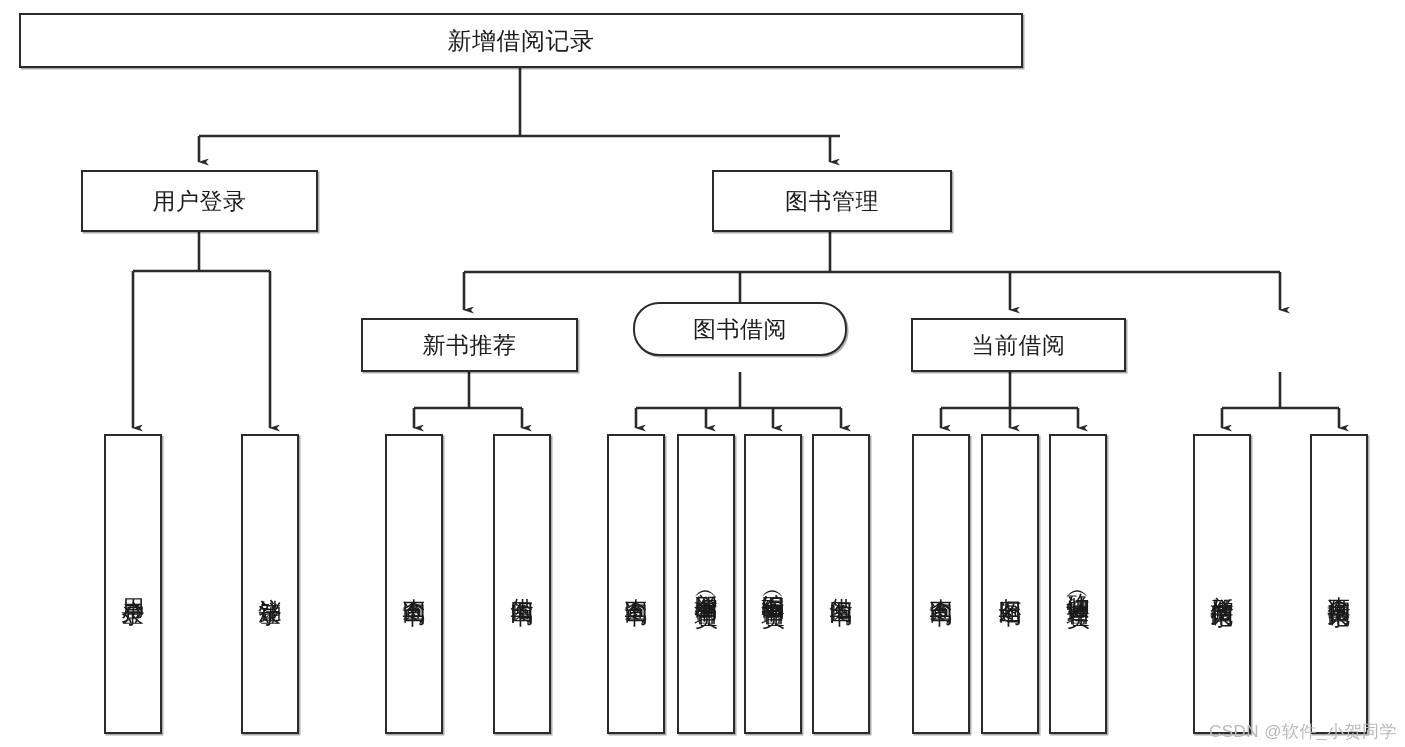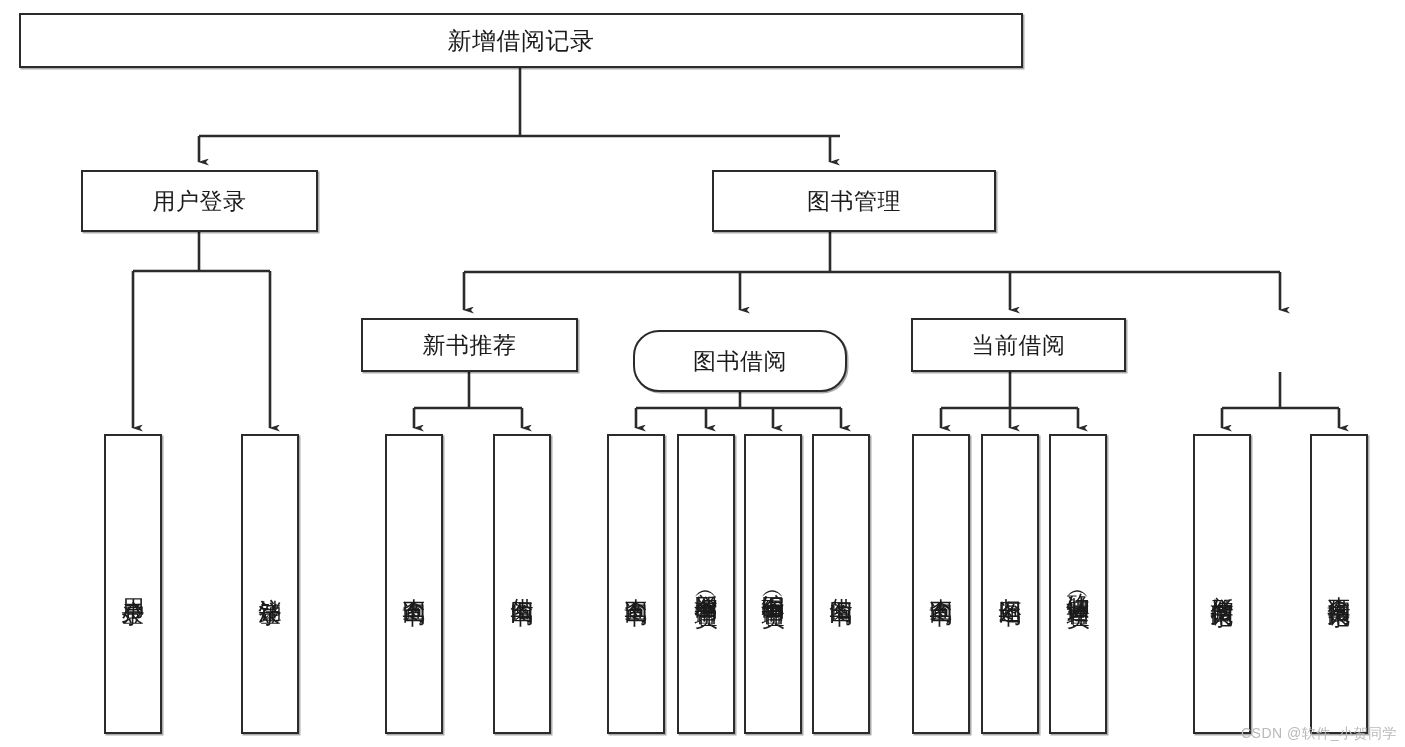--- a/index.html
+++ b/index.html
@@ -51,21 +51,21 @@
     text-orientation: upright;
     font-size: 23px;
     letter-spacing: 2px;
     line-height: 1.0;
   }
   .lvl1 .node-label.horiz { font-size: 24px; }
   .watermark {
     position: absolute;
     right: 8px;
     bottom: 4px;
-    font-size: 14px;
+    font-size: 17px;
     color: #b9b9b9;
     letter-spacing: 0.5px;
     z-index: 20;
     white-space: nowrap;
     font-family: "Liberation Sans", "DejaVu Sans", sans-serif;
   }
 </style>
 </head>
 <body>
 
@@ -121,28 +121,28 @@
     </g>
   </svg>
 
   <div class="node-box lvl1" style="left:19px; top:13px; width:1004px; height:55px;">
     <span class="node-label horiz">新增借阅记录</span>
   </div>
 
   <div class="node-box lvl2" style="left:81px; top:170px; width:237px; height:62px;">
     <span class="node-label horiz">用户登录</span>
   </div>
-  <div class="node-box lvl2" style="left:712px; top:170px; width:284px; height:62px;">
+  <div class="node-box lvl2" style="left:712px; top:170px; width:240px; height:62px;">
     <span class="node-label horiz">图书管理</span>
   </div>
 
   <div class="node-box lvl3" style="left:361px; top:318px; width:217px; height:54px;">
     <span class="node-label horiz">新书推荐</span>
   </div>
-  <div class="node-box lvl3" style="left:633px; top:330px; width:214px; height:62px;border-radius:26px;">
+  <div class="node-box lvl3" style="left:633px; top:302px; width:214px; height:54px;border-radius:26px;">
     <span class="node-label horiz">图书借阅</span>
   </div>
   <div class="node-box lvl3" style="left:903px; top:318px; width:215px; height:54px;margin-left:8px;">
     <span class="node-label horiz">当前借阅</span>
   </div>
 
   <div class="node-box leaf" style="left:104px; top:434px; width:58px; height:300px;">
     <span class="node-label vert">用户登录</span>
   </div>
   <div class="node-box leaf" style="left:241px; top:434px; width:58px; height:300px;">

